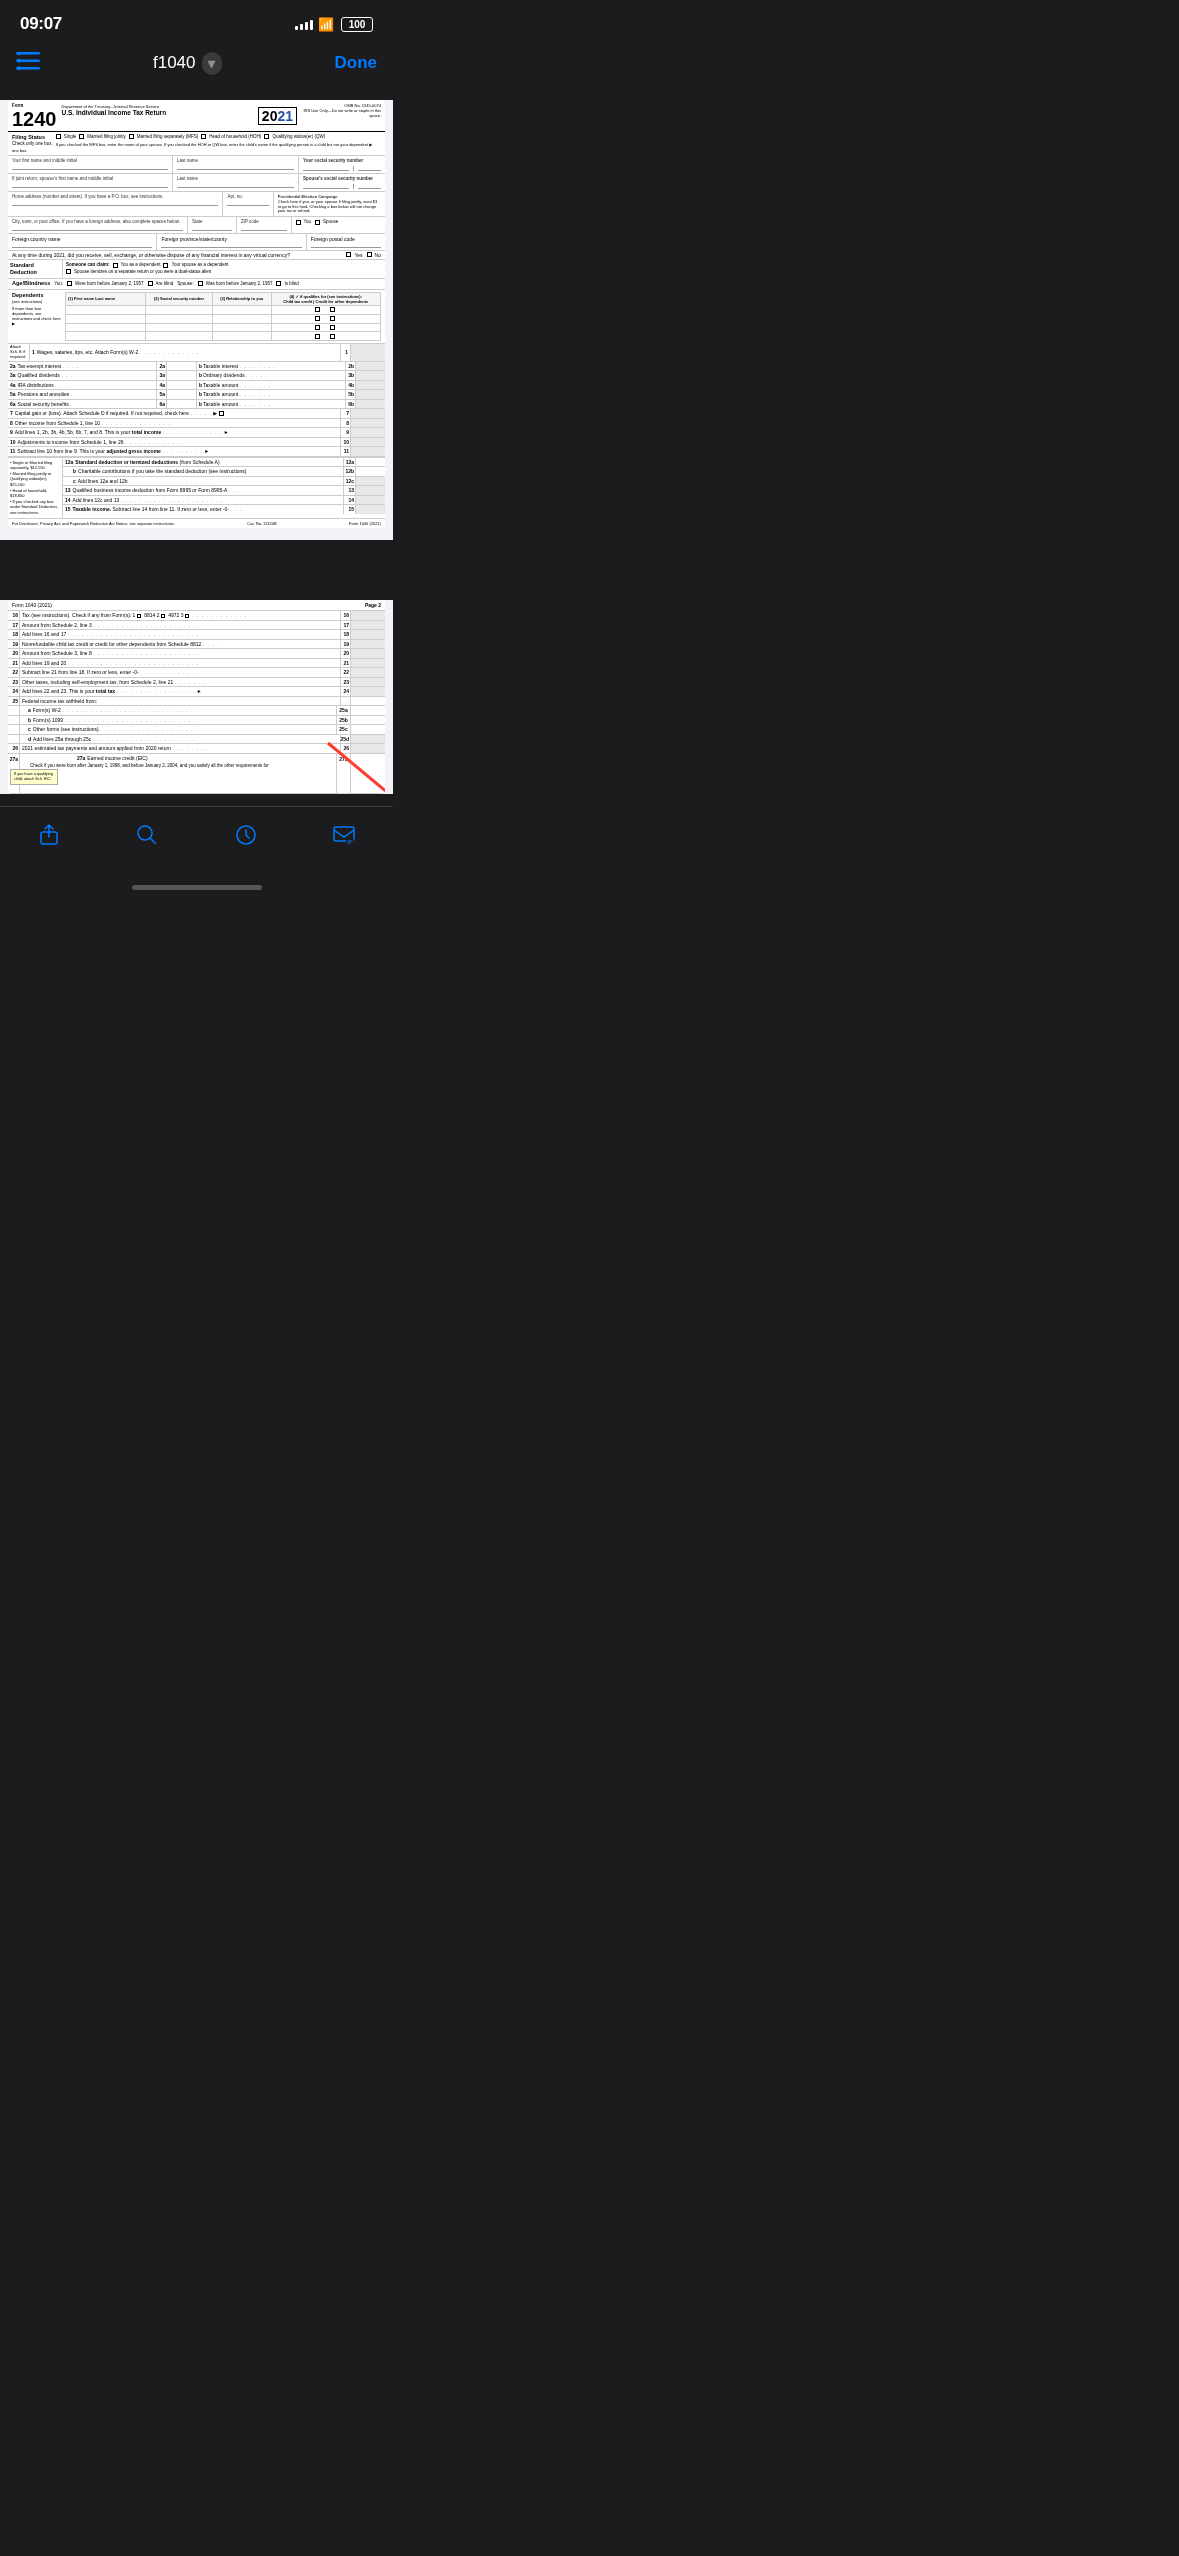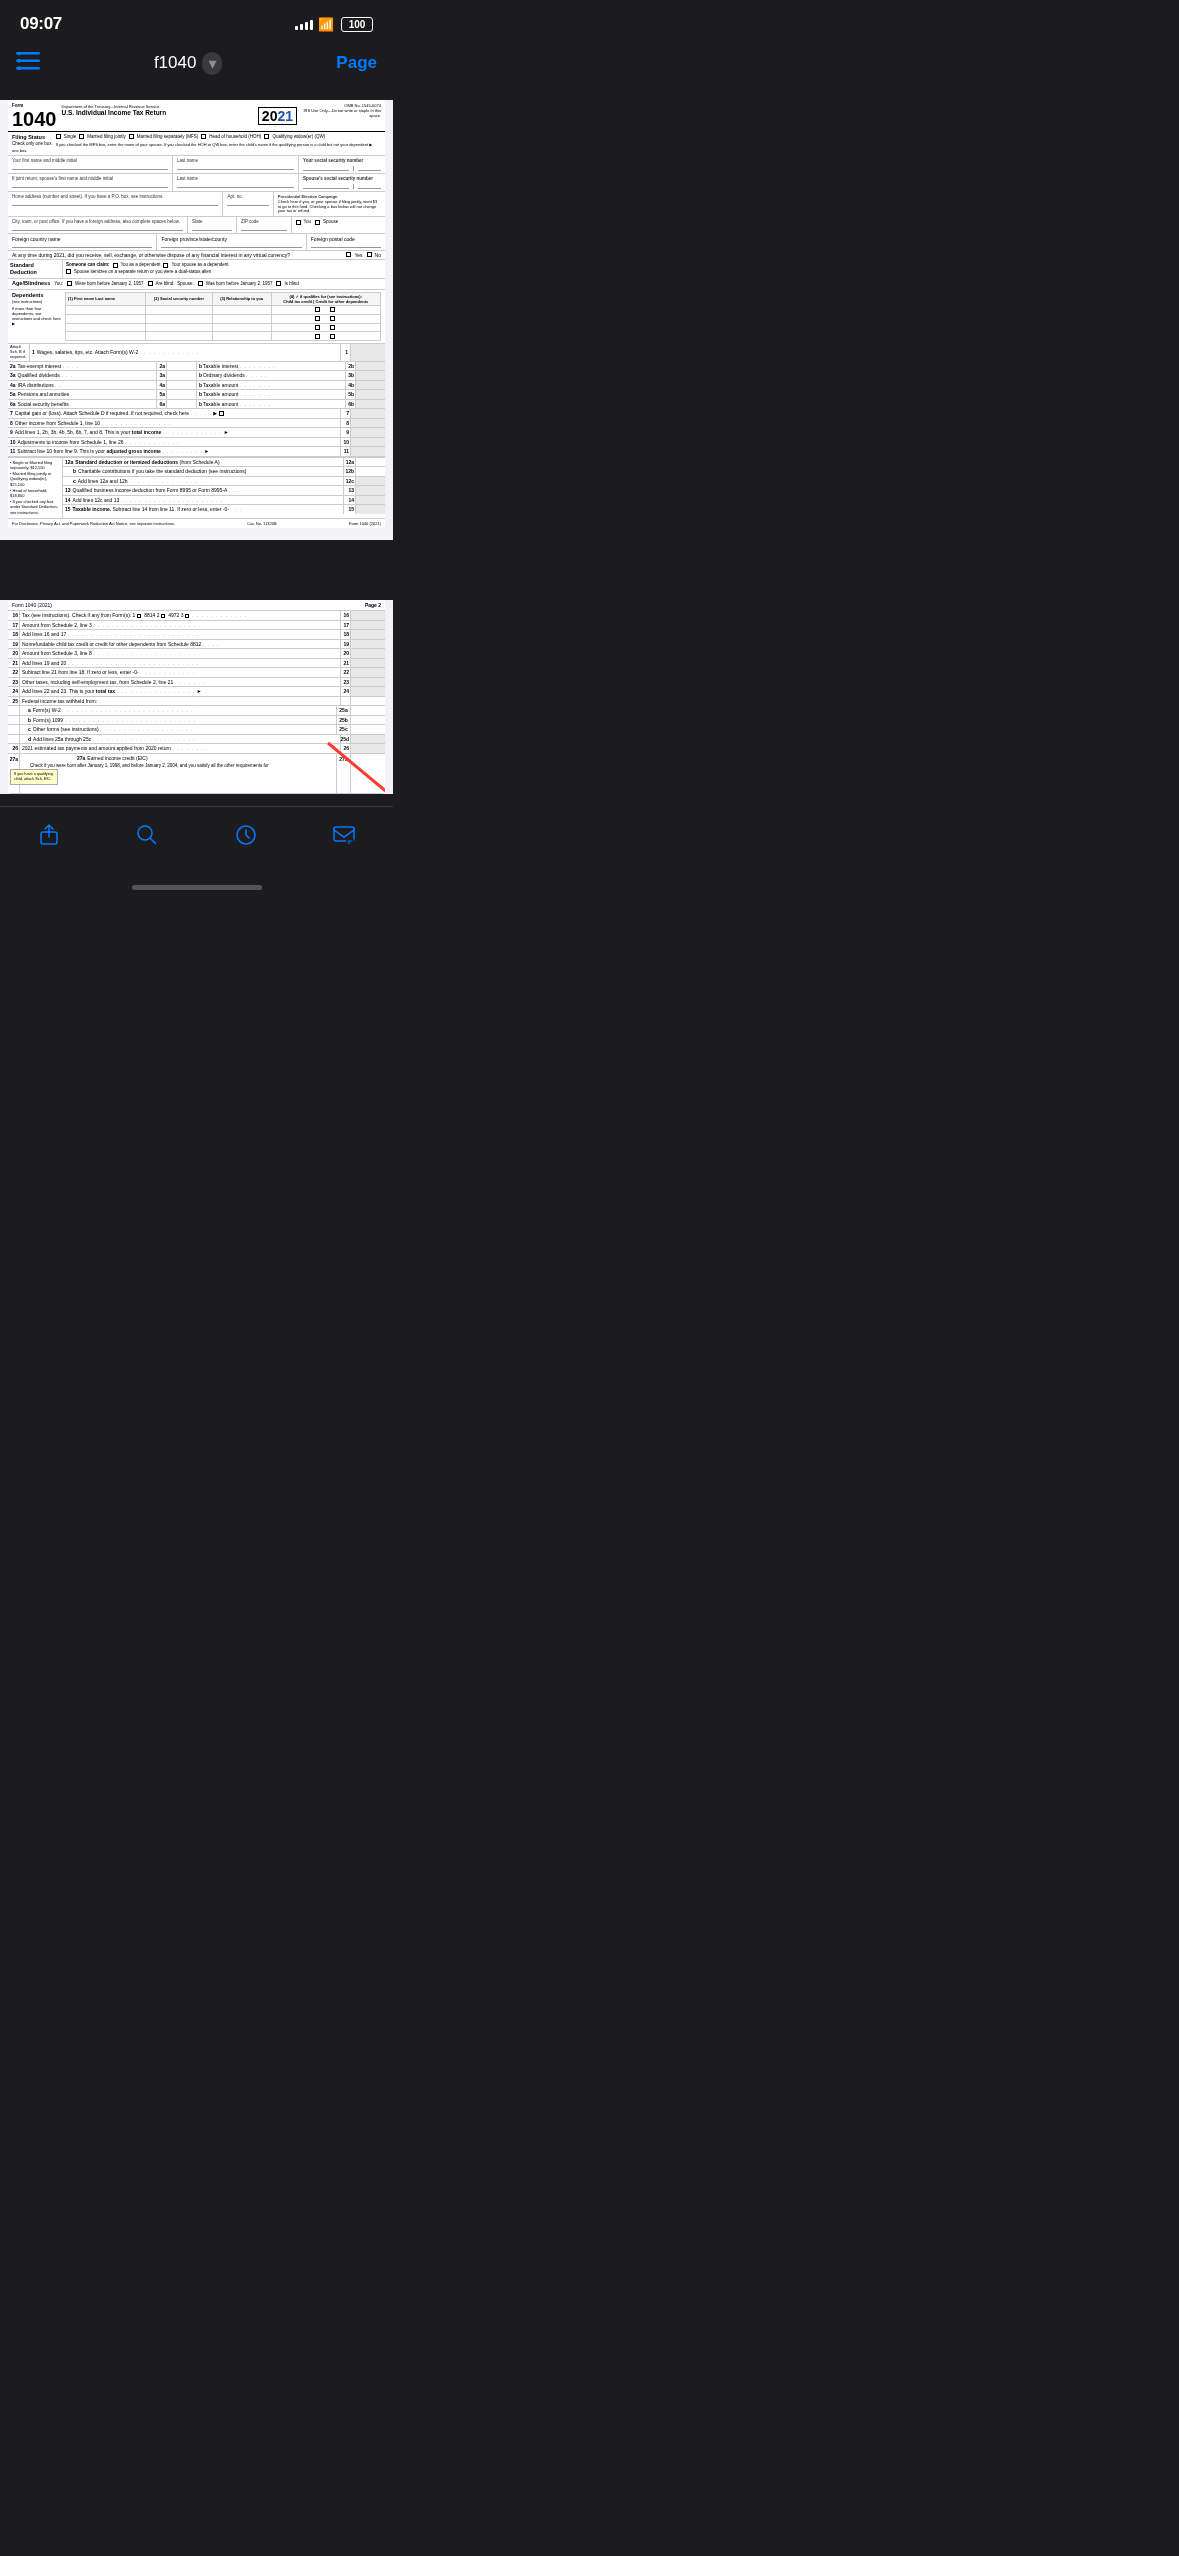--- a/index.html
+++ b/index.html
@@ -278,31 +278,31 @@
       <rect y="15" width="24" height="2.5" rx="1.5" fill="#007AFF"></rect>
       <circle cx="3" cy="1.25" r="2" fill="#007AFF"></circle>
       <circle cx="3" cy="8.75" r="2" fill="#007AFF"></circle>
       <circle cx="3" cy="16.25" r="2" fill="#007AFF"></circle>
     </svg>
   </div>
   <div class="nav-title-area">
     <span class="nav-title">f1040</span>
     <span class="nav-chevron">▾</span>
   </div>
-  <span class="nav-done">Page</span>
+  <span class="nav-done">Done</span>
 </div>
 
 <div class="content-area">
 
   <div class="tax-form-wrapper">
 
     <div style="display:flex; align-items:stretch; border-bottom: 0.5px solid #000; padding: 3px 4px 2px;">
       <div style="margin-right:5px; flex-shrink:0;">
         <div style="font-size:4.5px; font-weight:bold;">Form</div>
-        <div style="font-size:20px; font-weight:900; line-height:1;">1040</div>
+        <div style="font-size:20px; font-weight:900; line-height:1;">1240</div>
       </div>
       <div style="flex:1; padding-top:1px;">
         <div style="font-size:4px;">Department of the Treasury—Internal Revenue Service</div>
         <div style="font-size:6.5px; font-weight:900;">U.S. Individual Income Tax Return</div>
       </div>
       <div style="display:flex; align-items:center; margin:0 4px;">
         <div style="border:1.5px solid #000; padding:1px 3px; display:inline-flex; align-items:center; font-size:14px; font-weight:900; line-height:1;">
           <span style="color:#000; font-size:14px; font-weight:900;">20</span>
             <span style="color:#2052a0; font-size:14px; font-weight:900;">21</span>
         </div>

